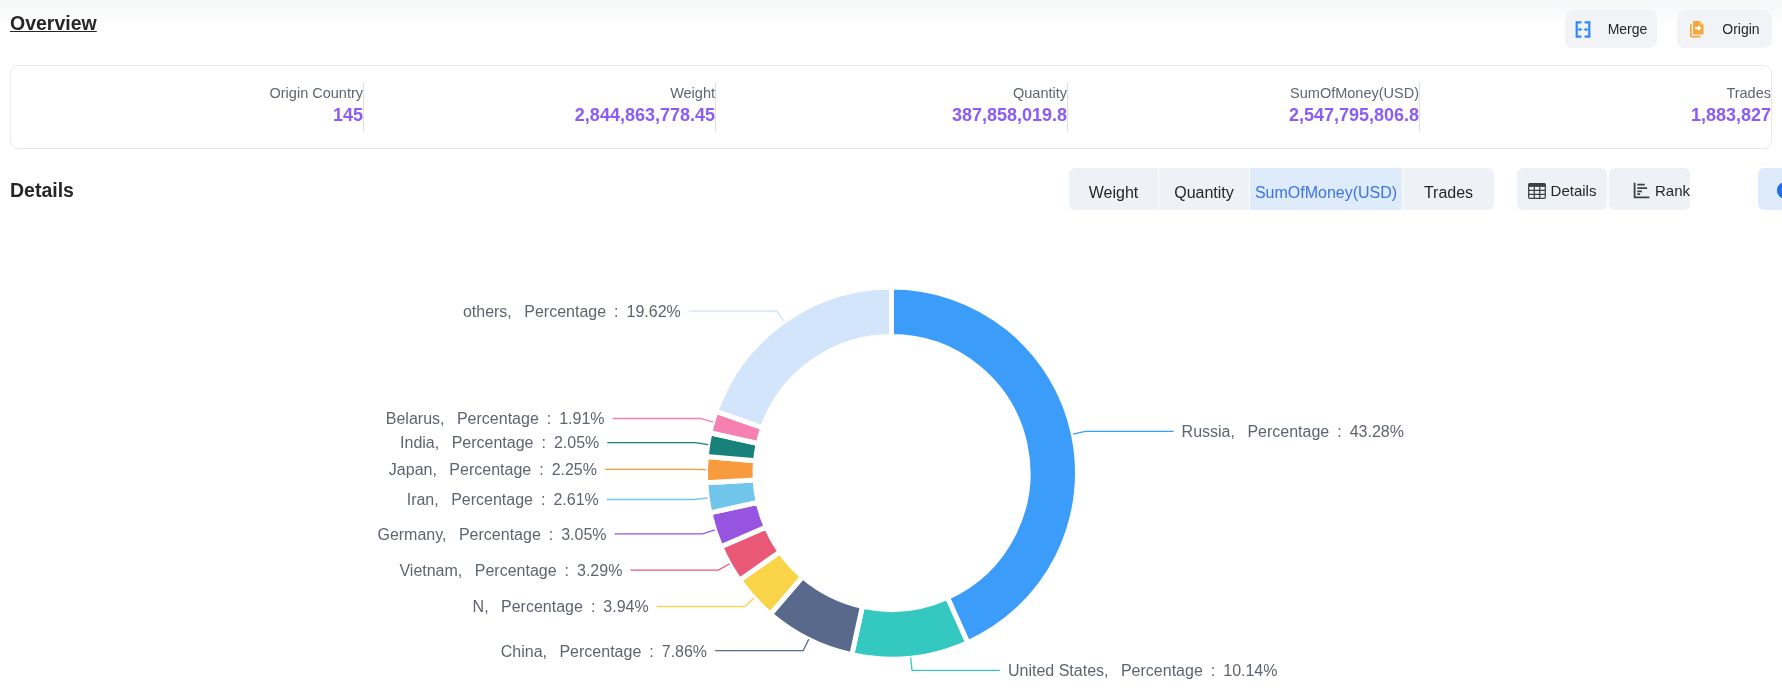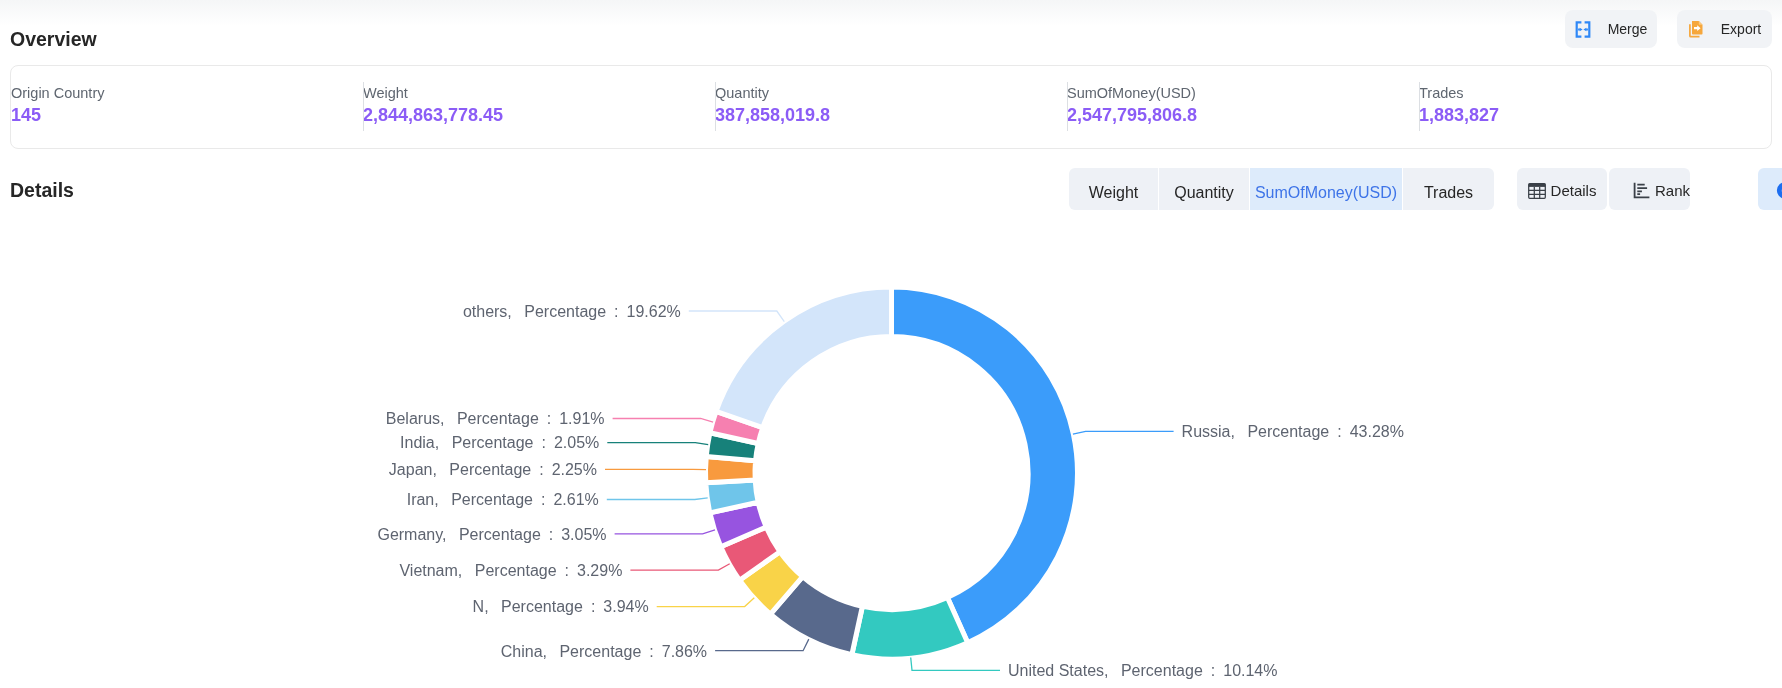--- a/index.html
+++ b/index.html
@@ -1,51 +1,51 @@
 <!DOCTYPE html>
 <html><head><meta charset="utf-8"><style>
 * { margin:0; padding:0; box-sizing:border-box; }
 html,body { width:1782px; height:688px; background:#fff; font-family:"Liberation Sans", sans-serif; overflow:hidden; position:relative; }
 .topgrad { position:absolute; left:0; top:0; width:1782px; height:26px; background:linear-gradient(#f5f6f7, #ffffff); }
 .h1 { position:absolute; left:10px; font-size:19.5px; font-weight:bold; color:#262626; }
 .btn { position:absolute; top:10px; height:38px; background:#f1f3f6; border-radius:8px; display:flex; align-items:center; justify-content:center; gap:17px; font-size:14px; color:#262626; }
 .statcard { position:absolute; left:10px; top:65px; width:1762px; height:84px; border:1px solid #e9e9e9; border-radius:8px; display:flex; }
-.stat { flex:1; display:flex; flex-direction:column; align-items:flex-start; justify-content:center; gap:4px; padding-bottom:4px; position:relative; }
+.stat { flex:1; display:flex; flex-direction:column; align-items:flex-end; justify-content:center; gap:4px; padding-bottom:4px; position:relative; }
 .stat + .stat::before { content:""; position:absolute; left:0; top:16px; height:49px; width:1px; background:#dcdfe3; }
 .stat .t { font-size:14.5px; color:#5f6670; }
 .stat .v { font-size:18px; font-weight:bold; color:#8b5cf6; }
 .tabs { position:absolute; top:168px; height:42px; display:flex; border-radius:6px; overflow:hidden; }
 .tab { background:#eef1f6; display:flex; align-items:center; justify-content:center; padding-top:7px; font-size:16px; color:#262626; border-right:1px solid #fff; }
 .tab:last-child { border-right:none; }
 .tab.sel { background:#ddebfb; color:#3E74E8; }
 .vbtn { position:absolute; top:168px; height:42px; background:#eef1f6; border-radius:6px; display:flex; align-items:center; justify-content:center; gap:5px; padding-top:3px; font-size:15px; color:#262626; }
 .vbtn.sel { background:#ddebfb; color:#2E78EA; }
 </style></head>
 <body>
 <div class="topgrad"></div>
-<div class="h1" style="top:28px;">Overview</div>
+<div class="h1" style="top:12px;text-decoration:underline;">Overview</div>
 <div class="btn" style="left:1565px; width:92px;">
     <svg width="16" height="17" viewBox="0 0 16 17" fill="none">
       <path d="M6.4 1.3 H1.7 V15.7 H6.4" stroke="#2F88F7" stroke-width="2.2" fill="none"></path>
       <path d="M9.6 1.3 H14.3 V15.7 H9.6" stroke="#2F88F7" stroke-width="2.2" fill="none"></path>
       <path d="M3.1 8.5 H4.9" stroke="#2F88F7" stroke-width="2"></path>
       <path d="M4.7 6.7 L7.6 8.5 L4.7 10.3 Z" fill="#2F88F7"></path>
       <path d="M12.9 8.5 H11.1" stroke="#2F88F7" stroke-width="2"></path>
       <path d="M11.3 6.7 L8.4 8.5 L11.3 10.3 Z" fill="#2F88F7"></path>
     </svg>
     <span>Merge</span>
   </div>
 <div class="btn" style="left:1677px; width:95px;">
     <svg width="16" height="18" viewBox="0 0 16 18" fill="none">
       <path d="M1.9 4.2 V15.9 Q1.9 16.7 2.7 16.7 H11.5" stroke="#F6A73C" stroke-width="1.7" fill="none"></path>
       <path d="M4.0 1.0 H10.8 L14.5 4.7 V13.7 Q14.5 14.5 13.7 14.5 H4.8 Q4.0 14.5 4.0 13.7 Z" fill="#F6A73C"></path>
       <path d="M10.8 1.0 L14.5 4.7 H11.6 Q10.8 4.7 10.8 3.9 Z" fill="#FBC97E"></path>
       <path d="M6.0 7.1 h3.2 v-1.8 l3.4 2.9 -3.4 2.9 v-1.8 h-3.2 Z" fill="#ffffff"></path>
     </svg>
-    <span>Export</span>
+    <span>Origin</span>
   </div>
 <div class="statcard">
   <div class="stat">
       <div class="t">Origin Country</div>
       <div class="v">145</div>
     </div>
   <div class="stat">
       <div class="t">Weight</div>
       <div class="v">2,844,863,778.45</div>
     </div>

